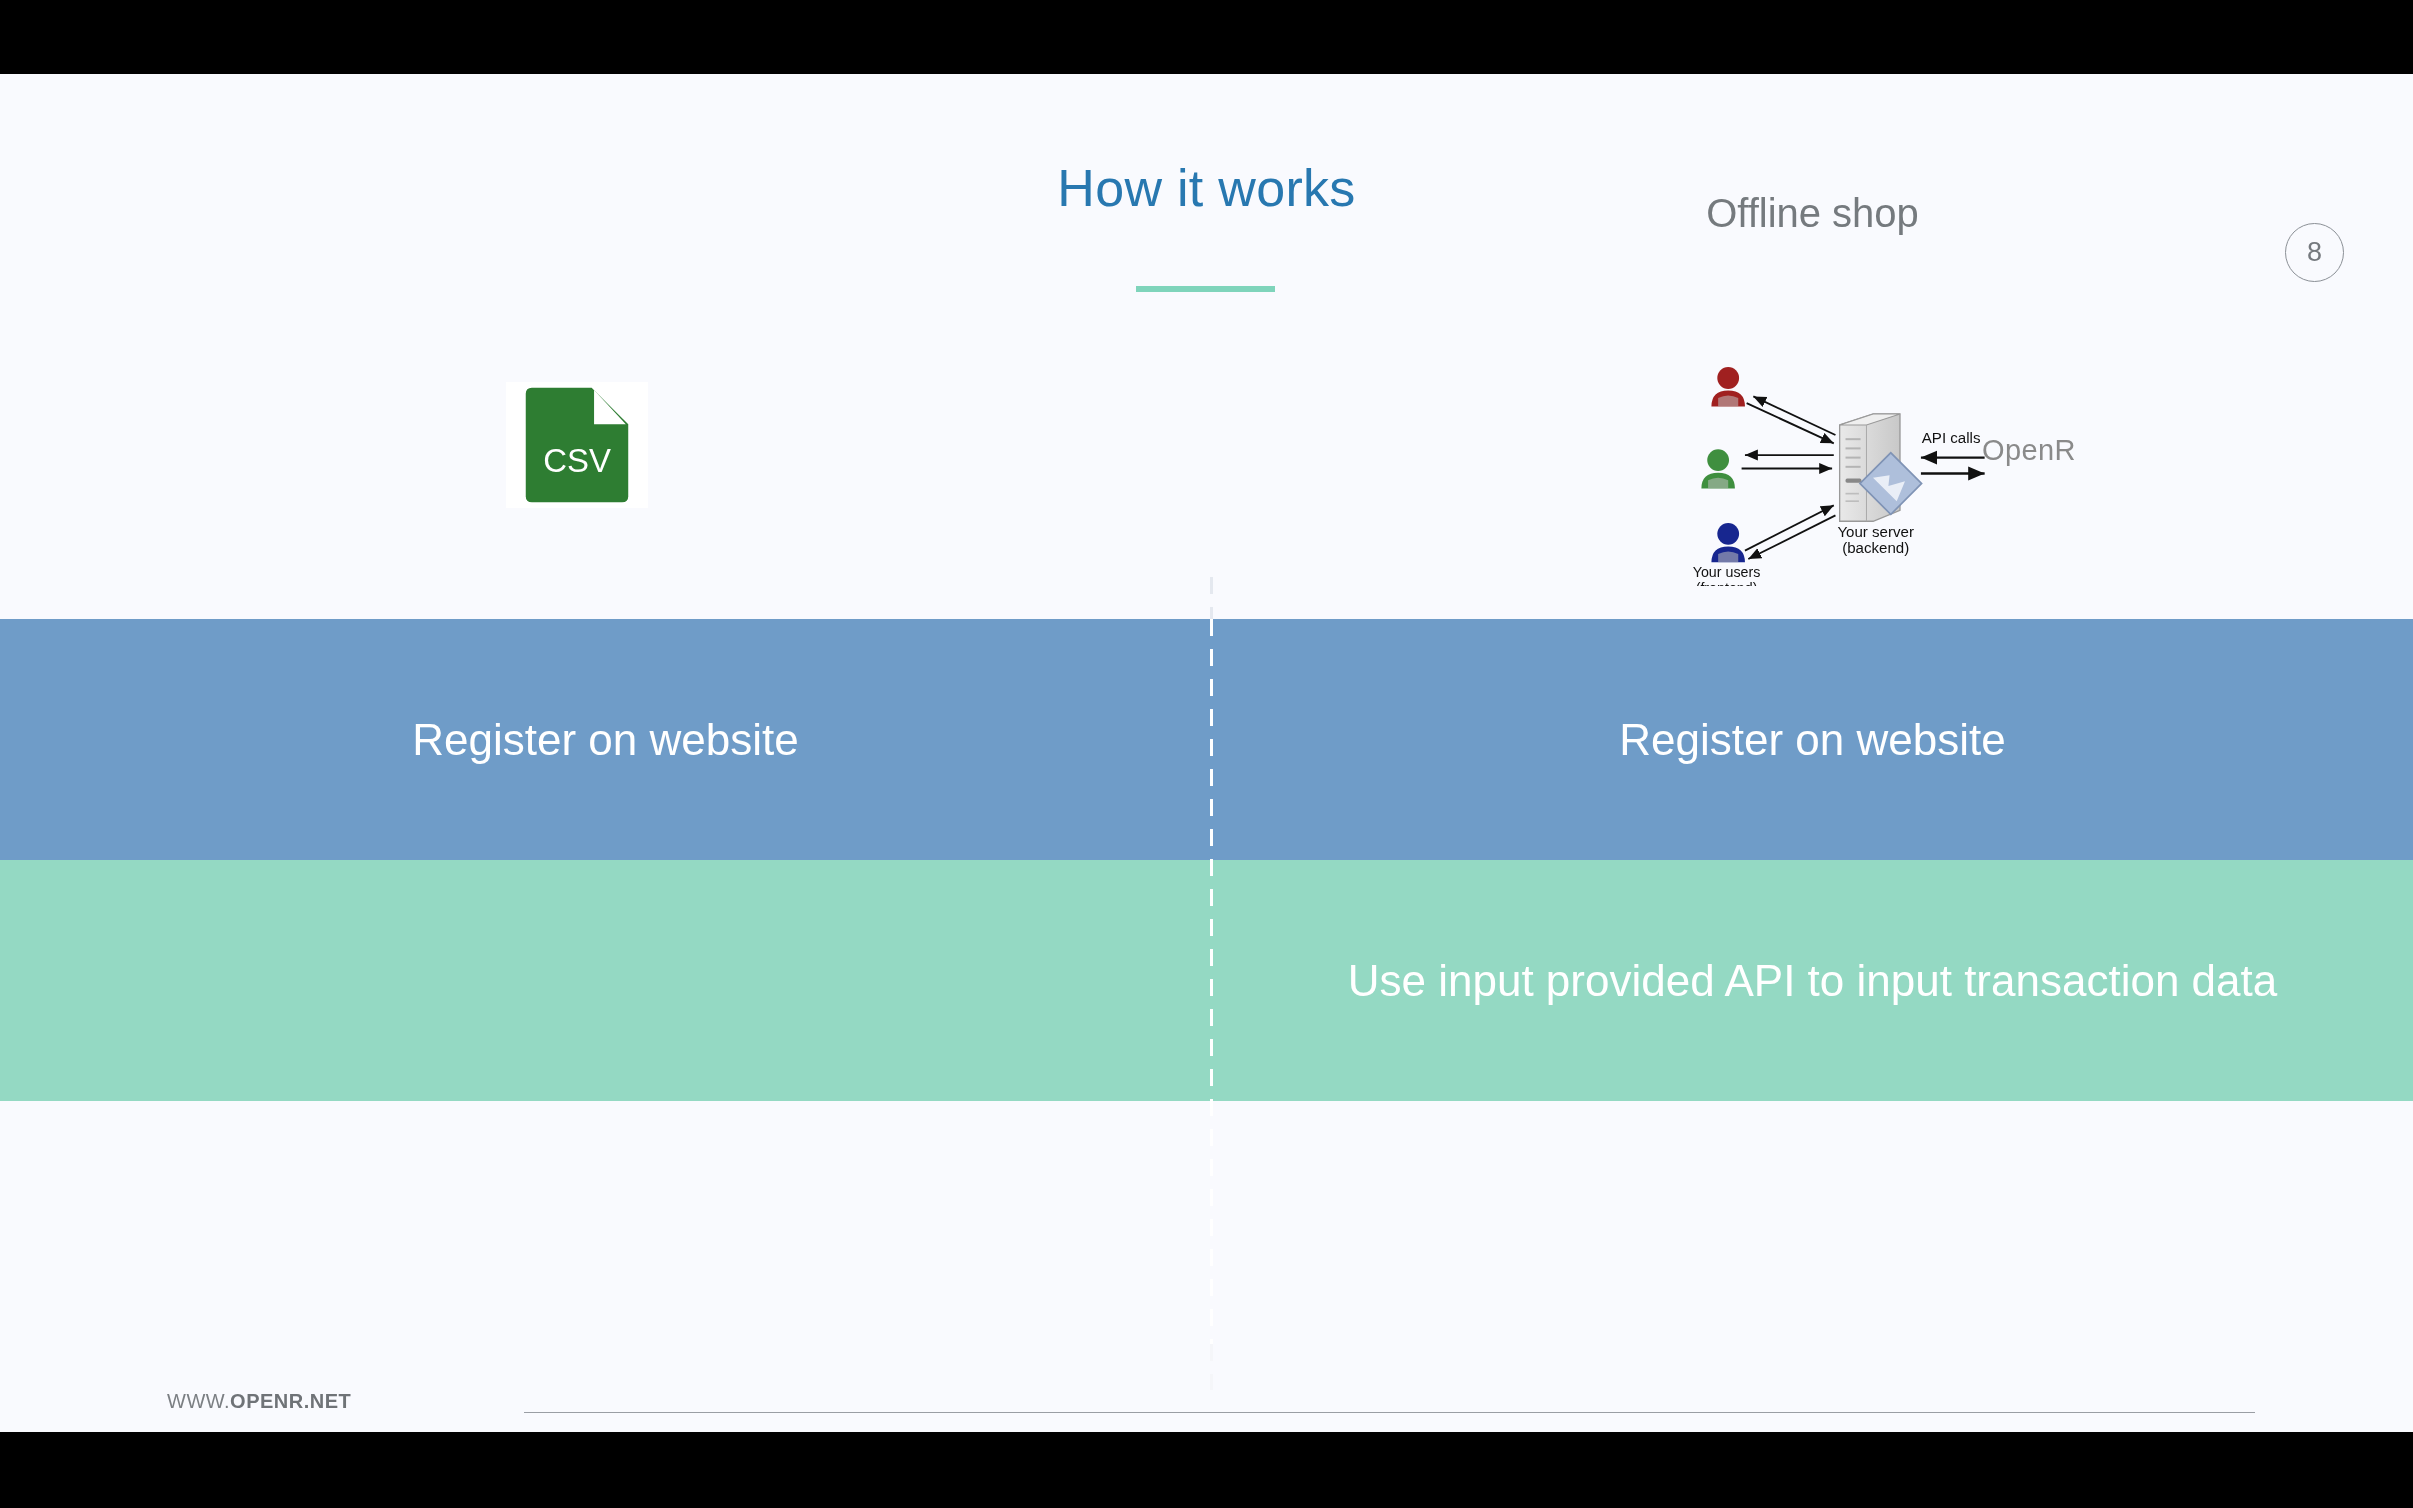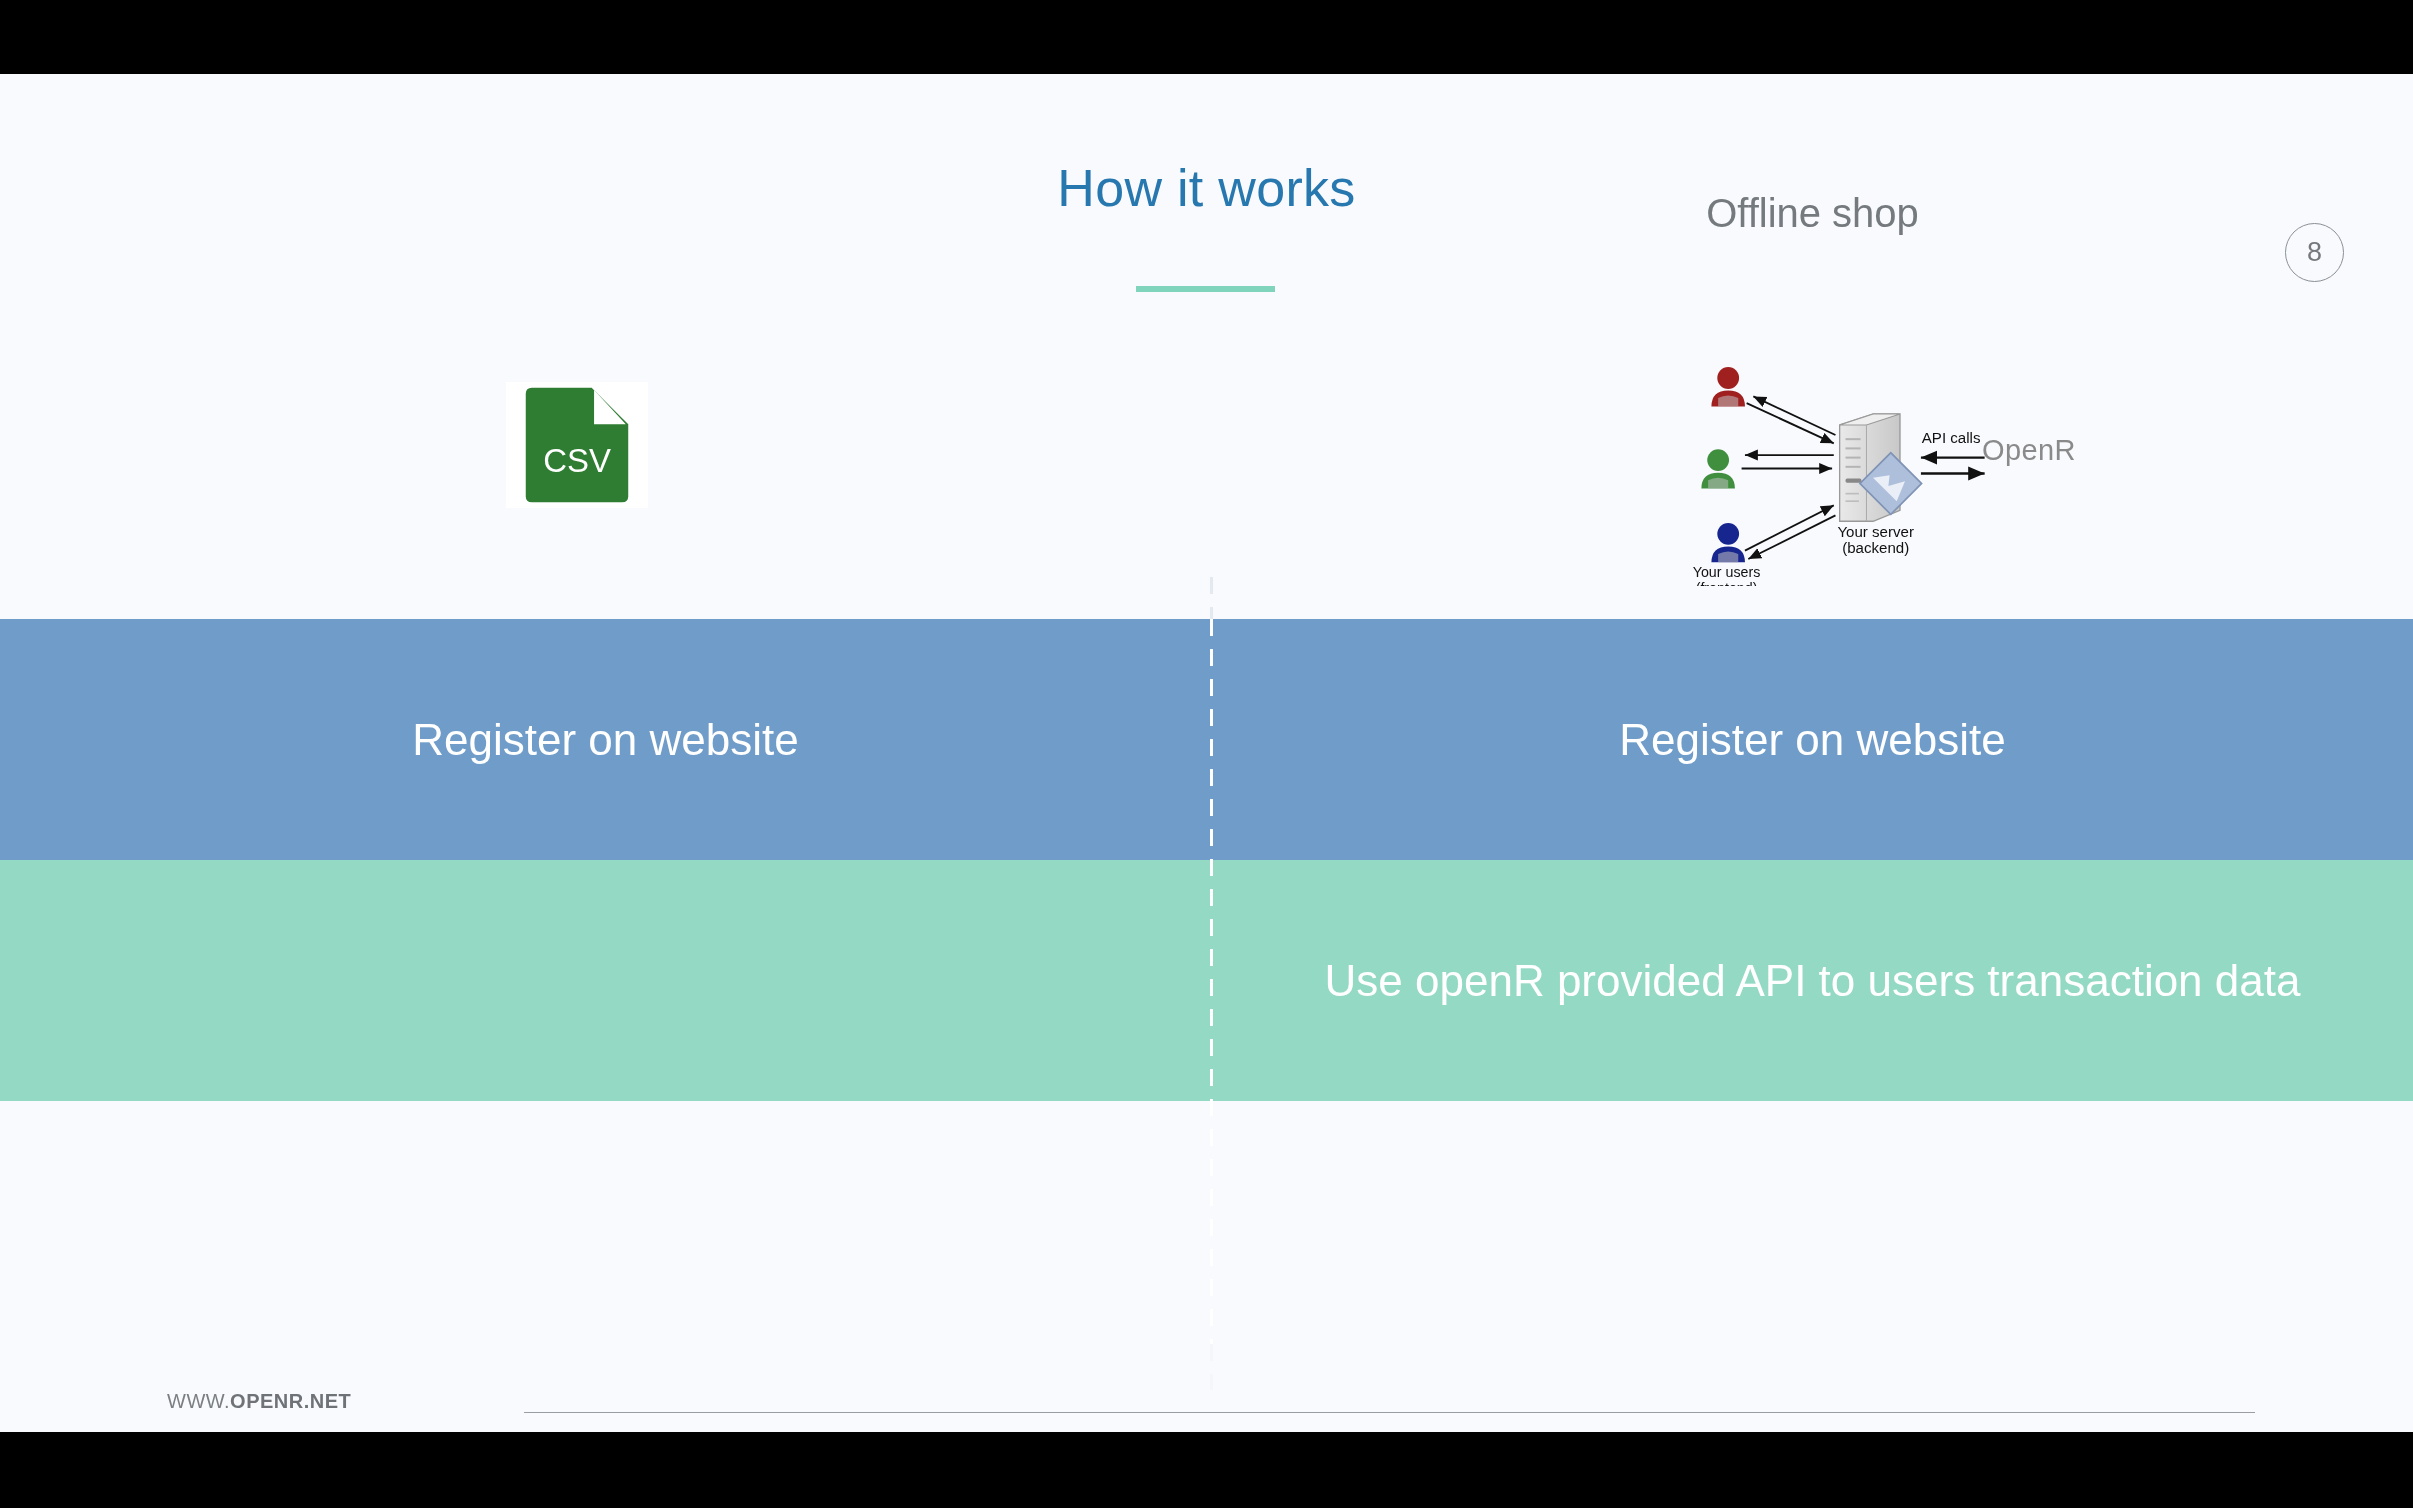--- a/index.html
+++ b/index.html
@@ -207,21 +207,21 @@
       </svg>
     </div>
     <div id="openr-wordmark">OpenR</div>
 
     <div class="band" id="band-register">
       <div class="band-cell cell-left">Register on website</div>
       <div class="band-cell cell-right">Register on website</div>
     </div>
 
     <div class="band" id="band-import">
-      <div class="band-cell cell-right">Use openR provided API to users transaction data</div>
+      <div class="band-cell cell-right">Use input provided API to input transaction data</div>
     </div>
 
 
     <div id="column-divider-top"></div>
     <div id="column-divider"></div>
     <div id="column-divider-bottom"></div>
 
     <div id="footer-url"><span>WWW.</span><span class="bold">OPENR.NET</span></div>
     <div id="footer-rule"></div>
 

